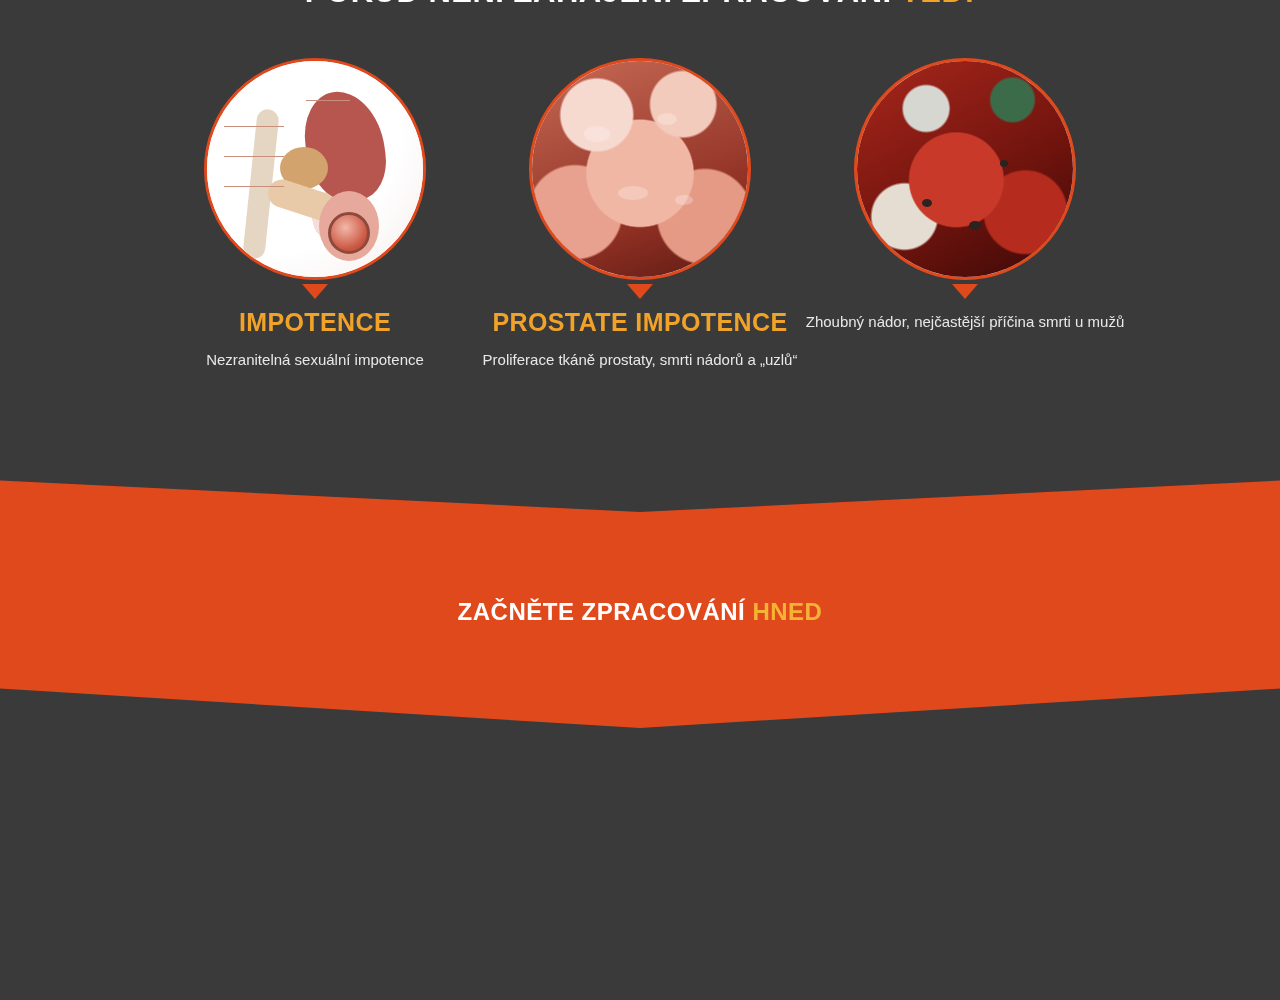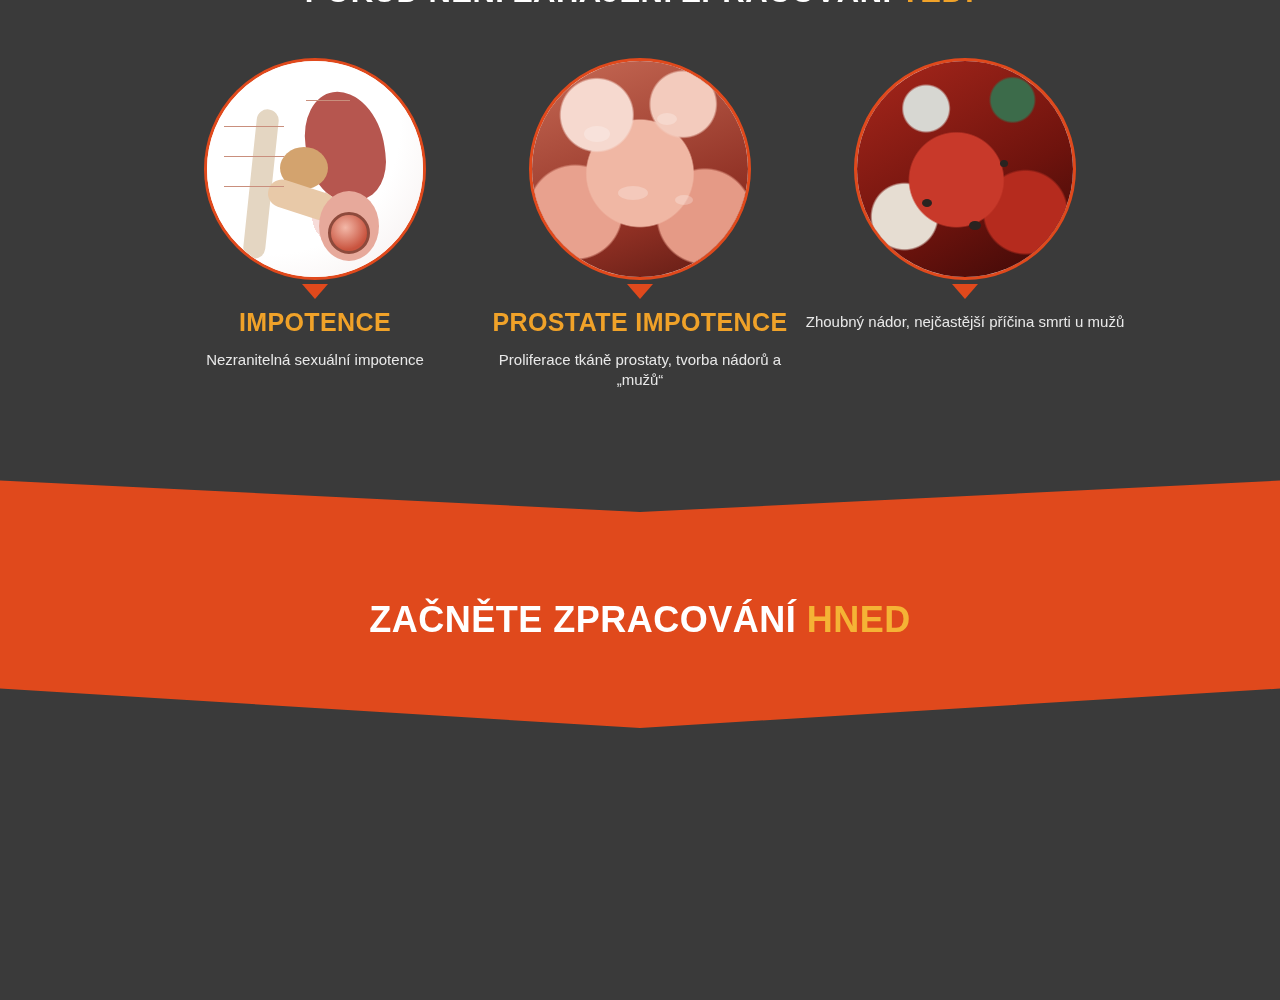--- a/index.html
+++ b/index.html
@@ -184,21 +184,21 @@
     background: #e0491c;
     clip-path: polygon(0 20%, 50% 28%, 100% 20%, 100% 72%, 50% 82%, 0 72%);
   }
   .cta-text {
     position: absolute;
     top: 196px;
     width: 1280px;
     text-align: center;
     color: #ffffff;
     font-weight: bold;
-    font-size: 36px;
+    font-size: 24px;
     line-height: 1.32;
     letter-spacing: 0.5px;
   }
   .cta-text .hl { color: #f5b335; }
 
   
   .remedies-section {
     position: absolute;
     top: 690px;
     left: 0;
@@ -311,21 +311,21 @@
         <div class="risk-circle">
           <div class="tissue">
             <b style="left:24%; top:30%; width:26px; height:16px;"></b>
             <b style="left:58%; top:24%; width:20px; height:12px;"></b>
             <b style="left:40%; top:58%; width:30px; height:14px;"></b>
             <b style="left:66%; top:62%; width:18px; height:10px;"></b>
           </div>
         </div>
         <div class="risk-pointer"></div>
         <div class="risk-title">PROSTATE IMPOTENCE</div>
-        <div class="risk-desc">Proliferace tkáně prostaty, tvorba nádorů a „mužů“</div>
+        <div class="risk-desc">Proliferace tkáně prostaty, smrti nádorů a „uzlů“</div>
       </div>
 
       <div class="risk-card">
         <div class="risk-circle">
           <div class="onko">
             <b style="left:30%; top:64%; width:10px; height:8px;"></b>
             <b style="left:52%; top:74%; width:12px; height:9px;"></b>
             <b style="left:66%; top:46%; width:8px; height:7px;"></b>
           </div>
         </div>

